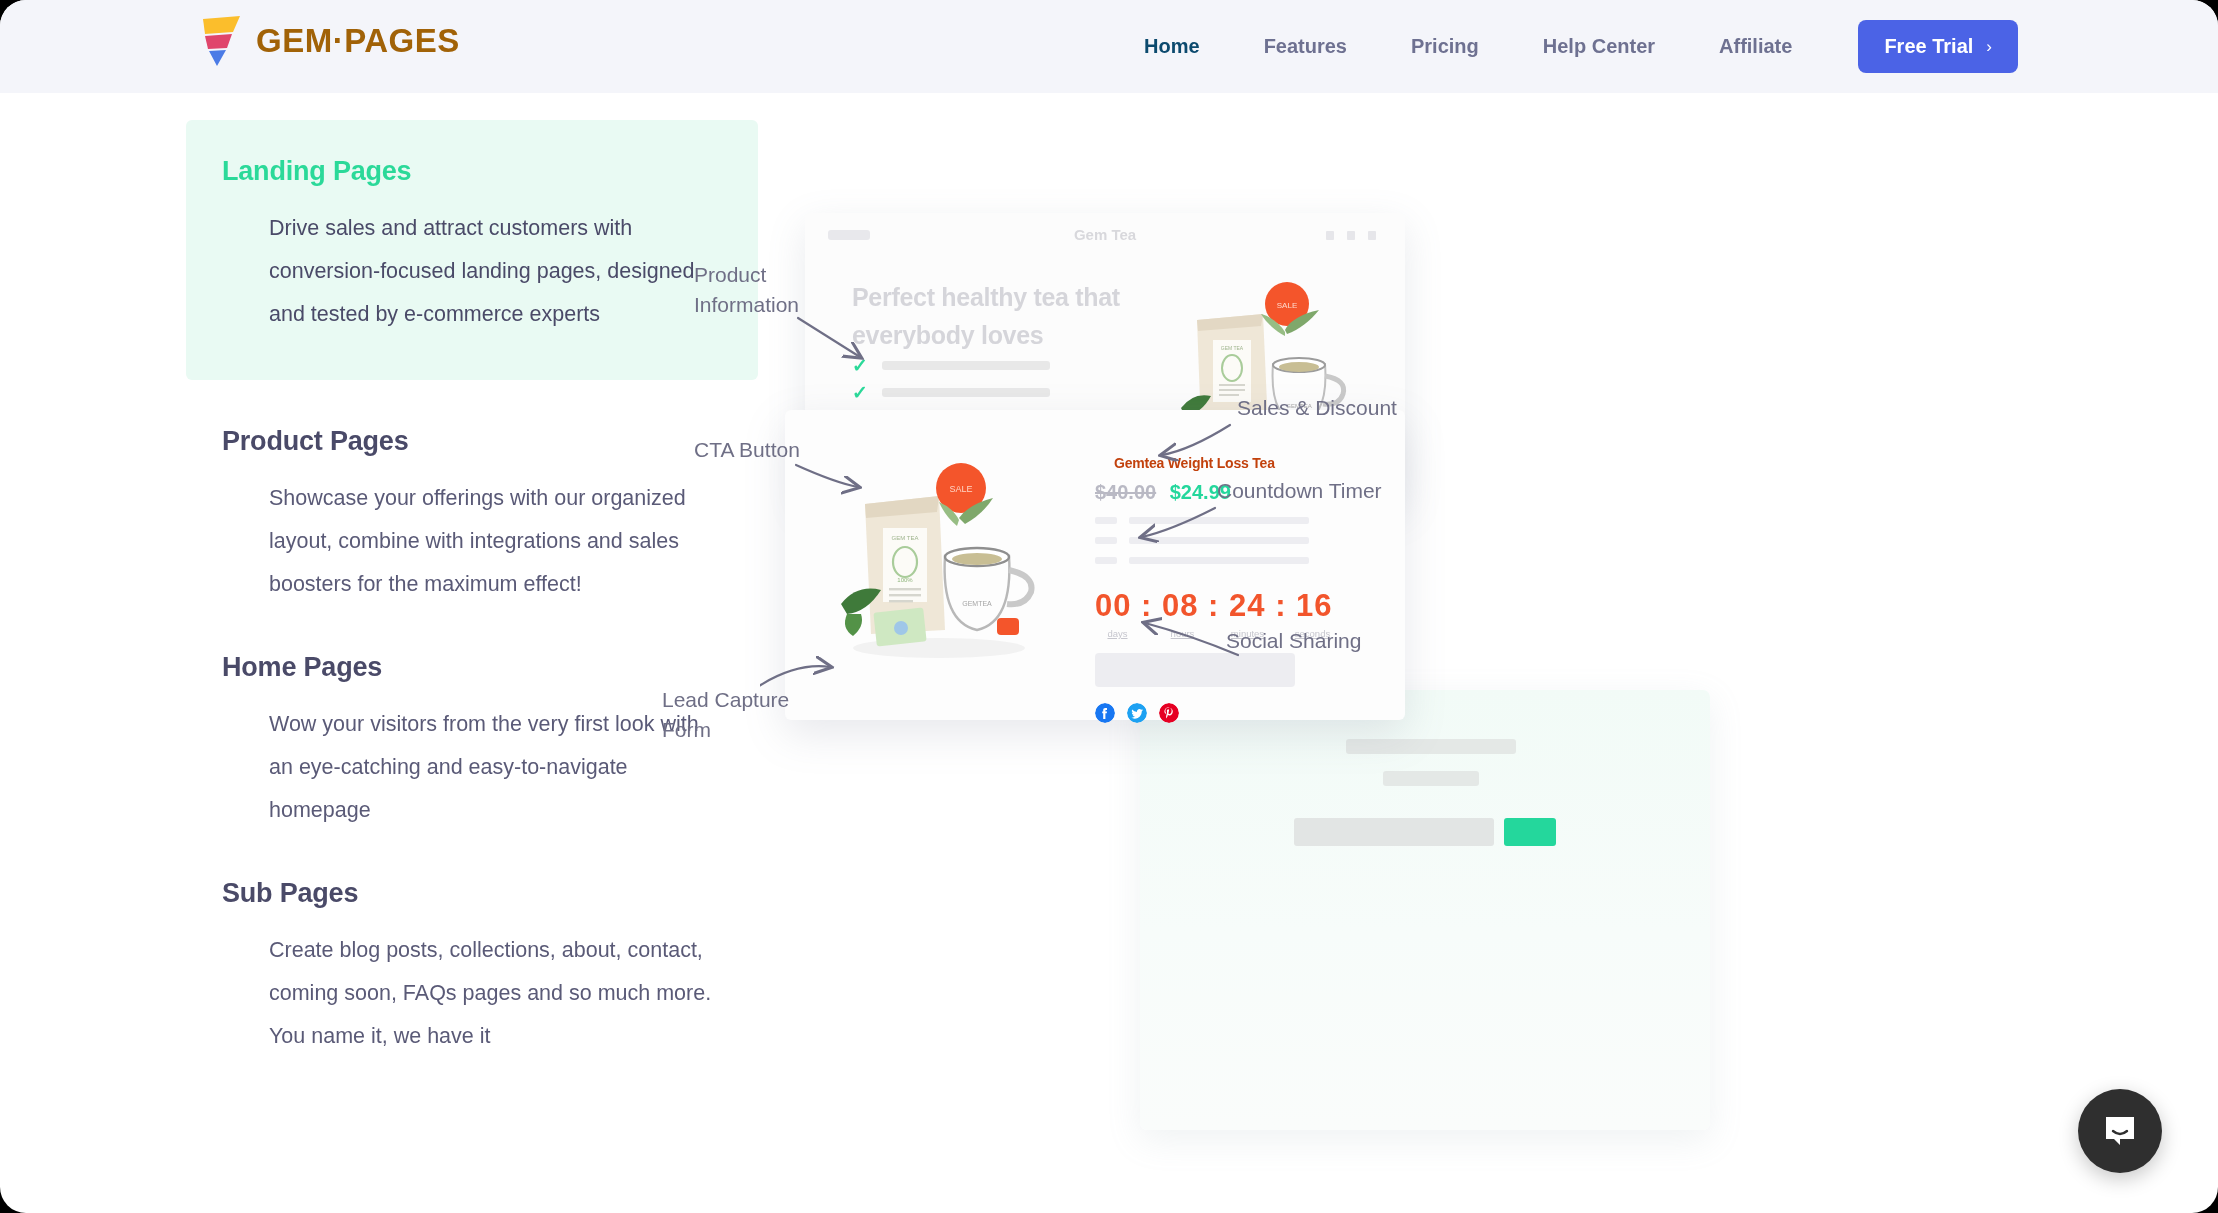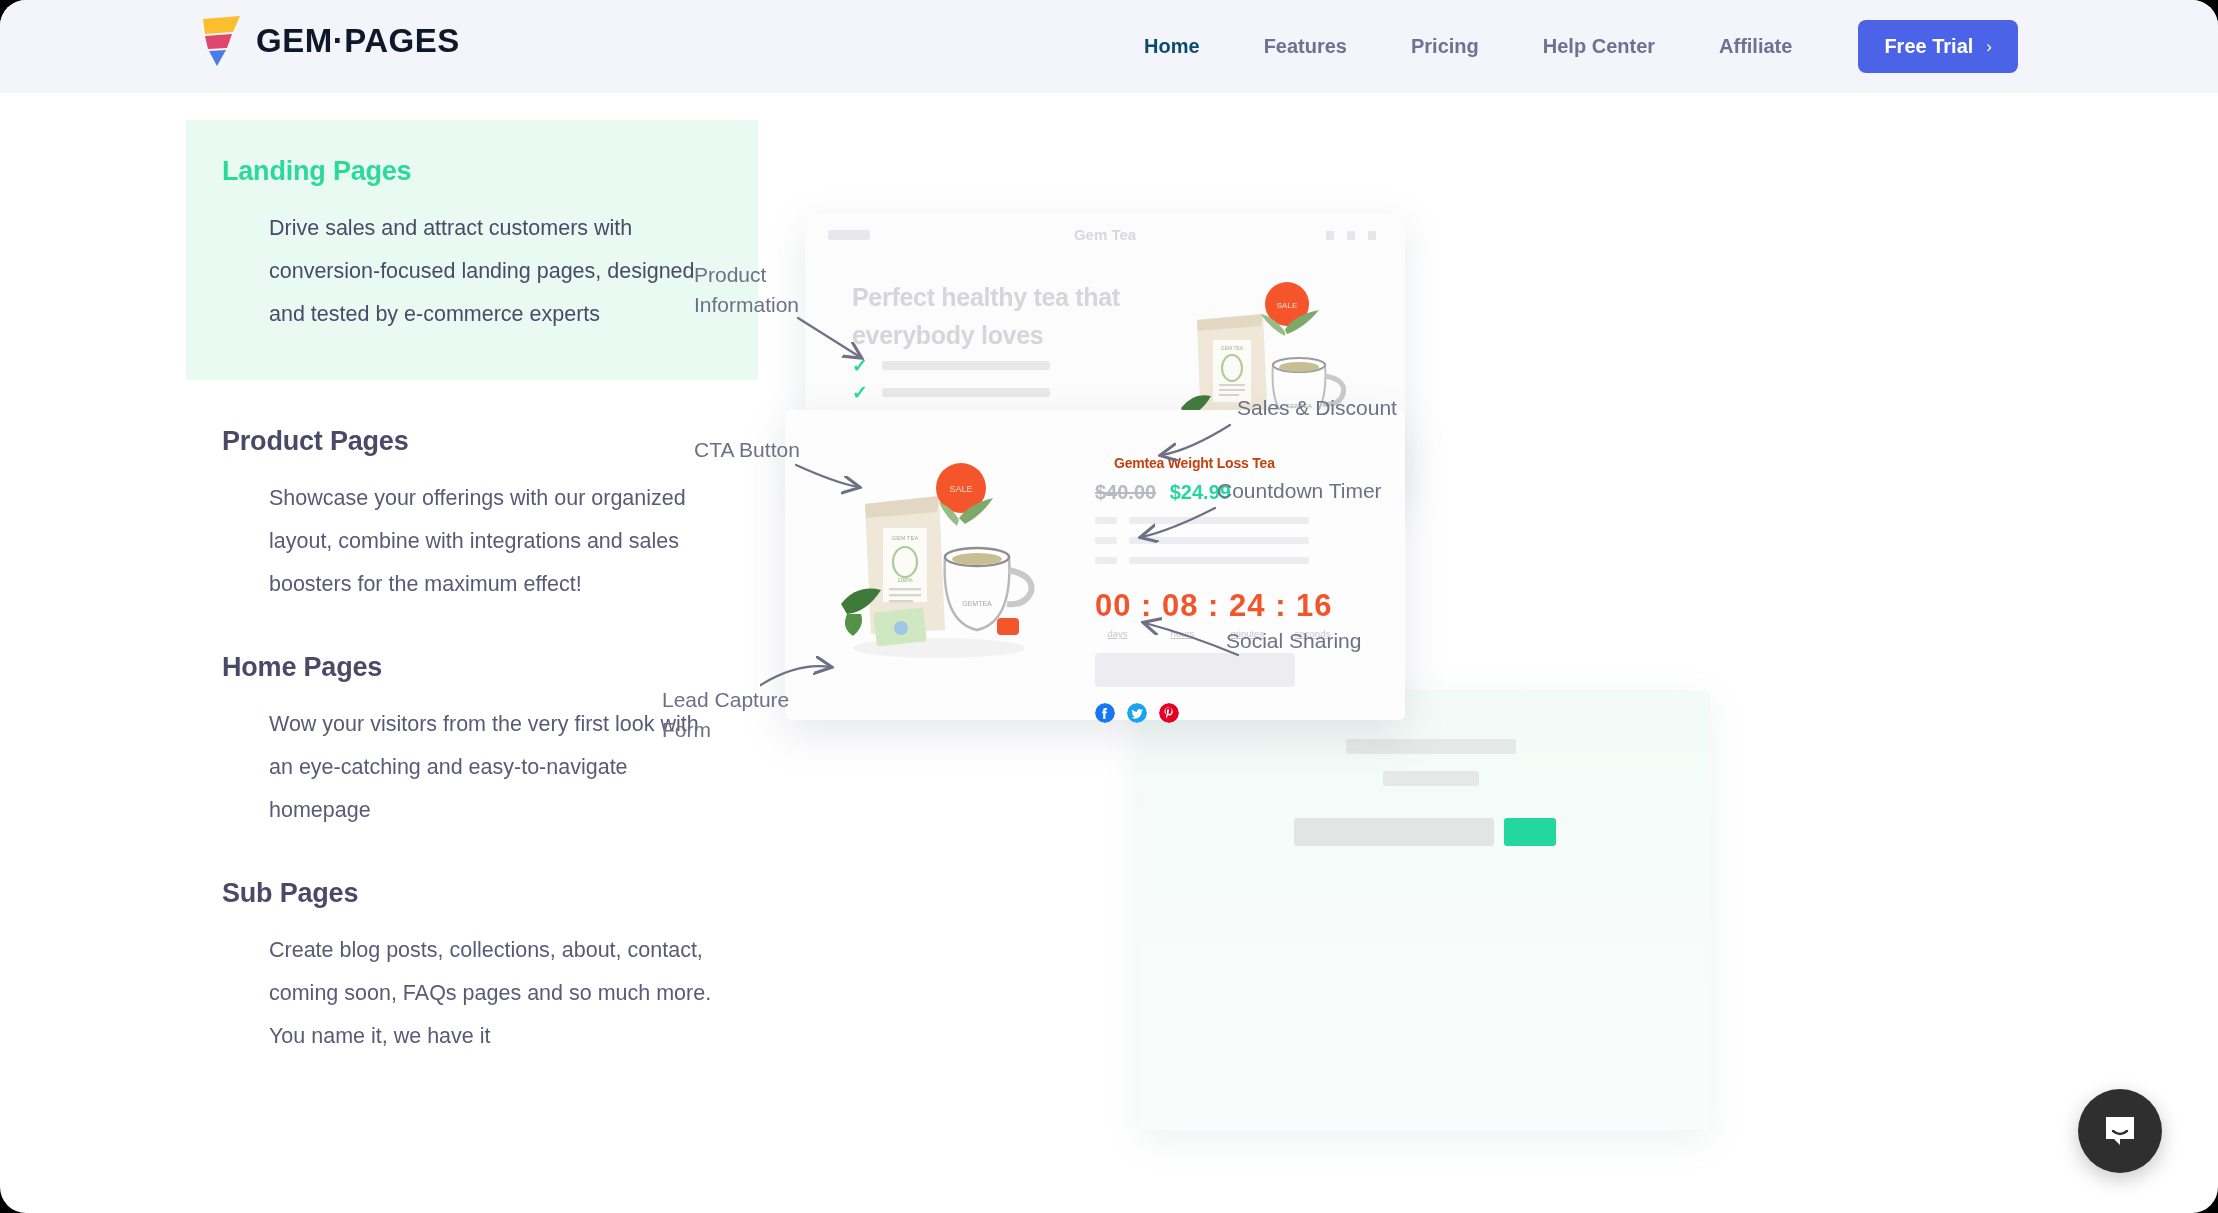--- a/index.html
+++ b/index.html
@@ -24,21 +24,21 @@
     background: #F4F5FA;
     display: flex; align-items: center;
   }
   #brand {
     position: absolute; left: 200px; top: 16px;
     display: flex; align-items: center; gap: 14px;
   }
   .logo-mark { width: 42px; height: 50px; display: block; }
   .brand-text {
     font-size: 33px; font-weight: bold; letter-spacing: 0.5px;
-    color: #0f172a;
+    color: #a16207;
   }
   #nav {
     position: absolute; right: 200px; top: 0; height: 93px;
     display: flex; align-items: center; gap: 0px;
   }
   .nav-link {
     font-size: 20px; font-weight: bold; color: #6E7191;
     padding: 0 32px; cursor: pointer; white-space: nowrap;
   }
   .nav-link.active { color: #0c4a6e; }
@@ -51,21 +51,21 @@
     display: flex; align-items: center; gap: 13px;
     white-space: nowrap;
   }
   #cta-trial .chev { font-size: 17px; font-weight: normal; }
 
   
   #accordion {
     position: absolute; left: 186px; top: 120px;
     width: 572px;
   }
-  .acc-item { padding: 0; }
+  .acc-item { padding: 0; border-radius: 6px; }
   .acc-item.active {
     background: #E9FAF3;
     padding: 36px 36px 44px 36px;
     margin-left: 0;
   }
   .acc-item.inactive { padding: 0 36px; margin-top: 46px; }
   .acc-title {
     font-size: 27px; font-weight: bold; color: #4A4A68;
     letter-spacing: -0.2px;
   }

